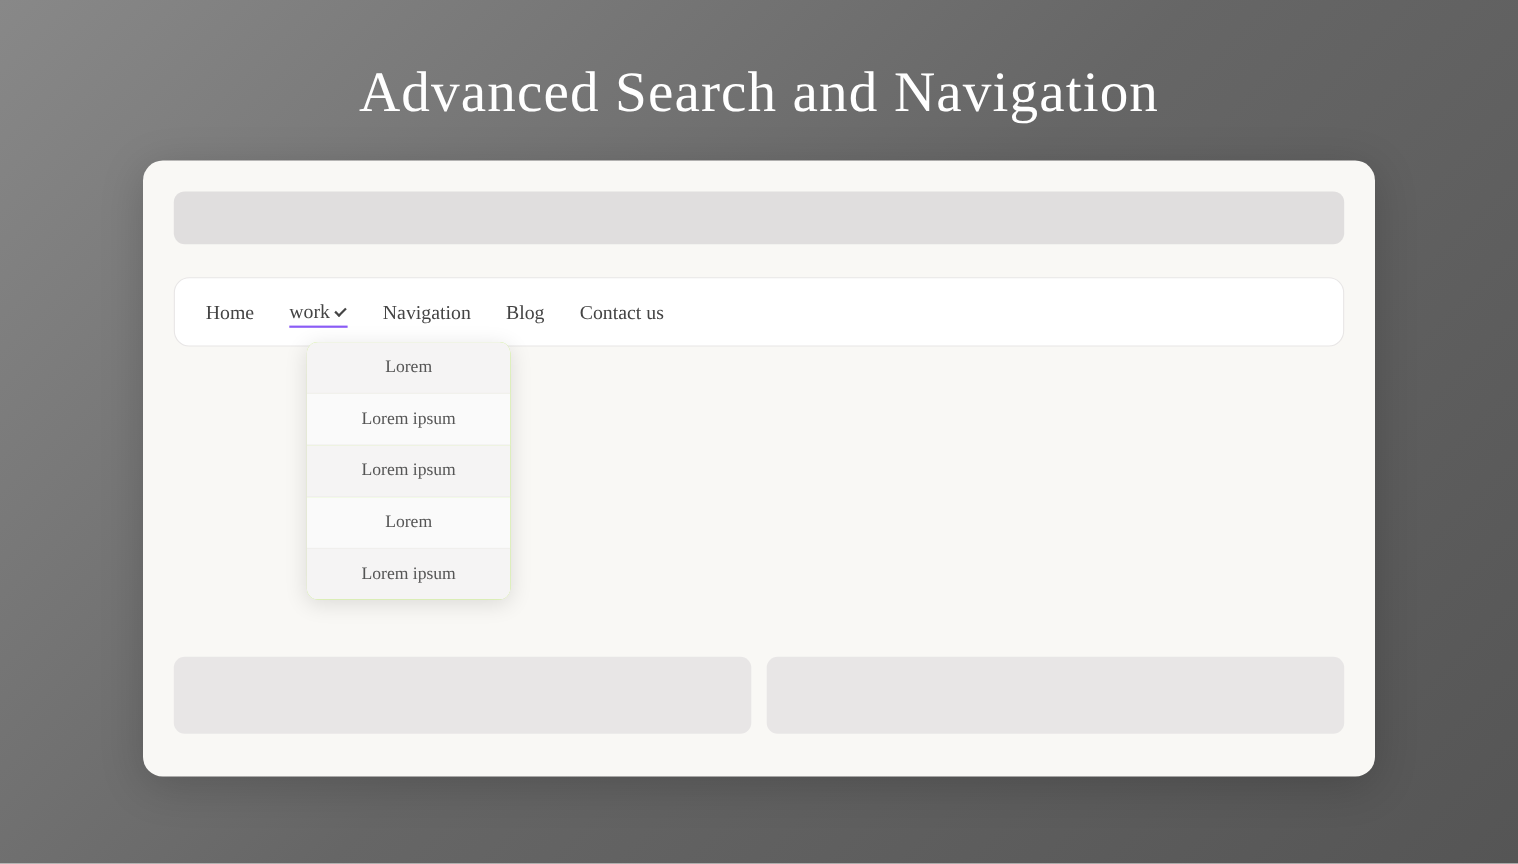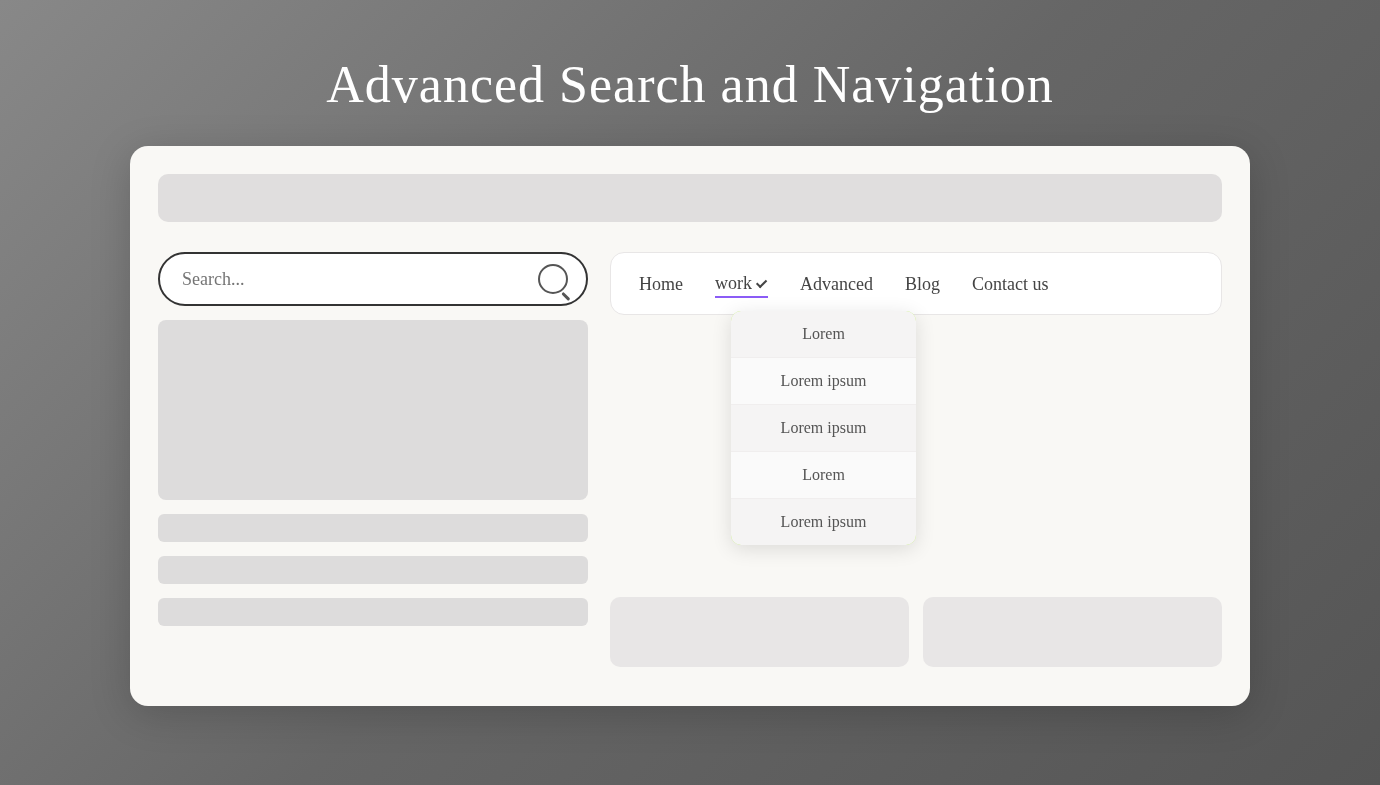--- a/index.html
+++ b/index.html
@@ -244,46 +244,31 @@
 
 <div class="page-wrapper">
   <h1 class="page-title">Advanced Search and Navigation</h1>
 
   <div class="ui-card">
 
     <div class="top-bar"></div>
 
     <div class="main-content">
 
-      <div class="left-panel">
-
-        <div class="search-bar">
-          <input class="search-input" type="text" placeholder="Search..." style="">
-          <button class="search-icon-btn">
-            <span class="search-icon-circle"></span>
-          </button>
-        </div>
-
-        <div class="image-skeleton"></div>
-
-        <div class="text-skeleton"></div>
-        <div class="text-skeleton"></div>
-        <div class="text-skeleton"></div>
-      </div>
 
       <div class="right-panel">
 
         <div class="nav-card">
           <nav class="nav-menu">
             <a class="nav-item">Home</a>
             <a class="nav-item active nav-item-work">
               <span>work</span>
               <span class="chevron-down"></span>
             </a>
-            <a class="nav-item">Advanced</a>
+            <a class="nav-item">Navigation</a>
             <a class="nav-item">Blog</a>
             <a class="nav-item">Contact us</a>
           </nav>
 
           <div class="dropdown">
             <div class="dropdown-item">Lorem</div>
             <div class="dropdown-item">Lorem ipsum</div>
             <div class="dropdown-item">Lorem ipsum</div>
             <div class="dropdown-item">Lorem</div>
             <div class="dropdown-item">Lorem ipsum</div>

